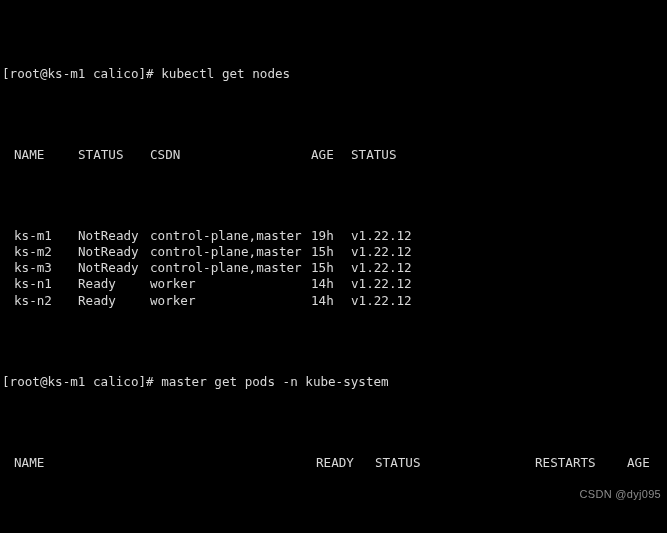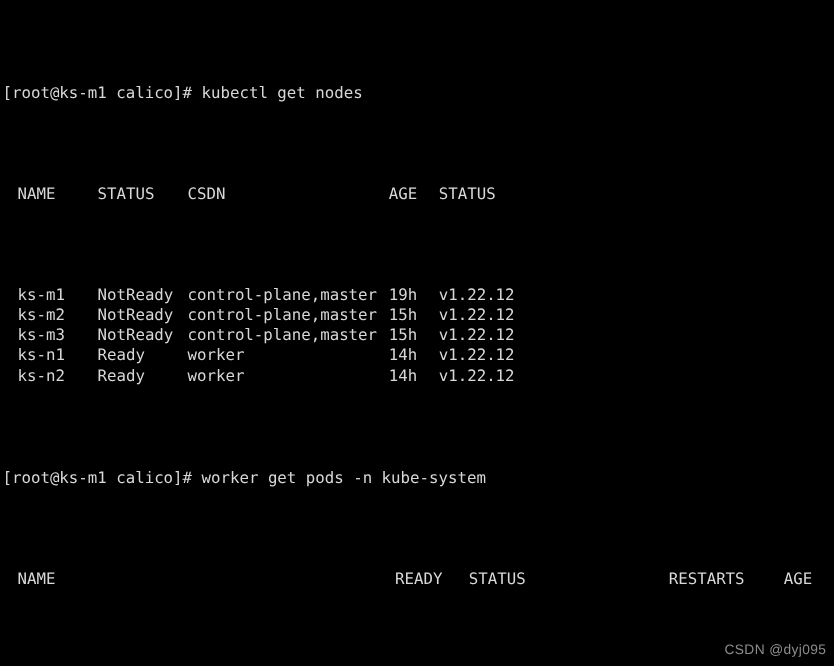--- a/index.html
+++ b/index.html
@@ -62,21 +62,20 @@
   .p-age      { left: 613px; }
   #watermark {
     position: absolute;
     right: 6px;
     top: 488px;
     color: #8c8c8c;
     font-family: "Liberation Sans", "DejaVu Sans", sans-serif;
     font-size: 11px;
     letter-spacing: 0.3px;
     white-space: pre;
-    margin-top: 26px;
   }
 </style>
 </head>
 <body>
 
 <div id="terminal">
 
   
   <div class="line"><span>[root@ks-m1 calico]# </span><span>kubectl get nodes</span></div>
 
@@ -86,21 +85,21 @@
     <span class="cell n-status">STATUS</span>
     <span class="cell n-roles">CSDN</span>
     <span class="cell n-age">AGE</span>
     <span class="cell n-version">STATUS</span>
   </div>
 
   
   <div id="nodes-rows"><div class="row"><span class="cell n-name">ks-m1</span><span class="cell n-status">NotReady</span><span class="cell n-roles">control-plane,master</span><span class="cell n-age">19h</span><span class="cell n-version">v1.22.12</span></div><div class="row"><span class="cell n-name">ks-m2</span><span class="cell n-status">NotReady</span><span class="cell n-roles">control-plane,master</span><span class="cell n-age">15h</span><span class="cell n-version">v1.22.12</span></div><div class="row"><span class="cell n-name">ks-m3</span><span class="cell n-status">NotReady</span><span class="cell n-roles">control-plane,master</span><span class="cell n-age">15h</span><span class="cell n-version">v1.22.12</span></div><div class="row"><span class="cell n-name">ks-n1</span><span class="cell n-status">Ready</span><span class="cell n-roles">worker</span><span class="cell n-age">14h</span><span class="cell n-version">v1.22.12</span></div><div class="row"><span class="cell n-name">ks-n2</span><span class="cell n-status">Ready</span><span class="cell n-roles">worker</span><span class="cell n-age">14h</span><span class="cell n-version">v1.22.12</span></div></div>
 
   
-  <div class="line"><span>[root@ks-m1 calico]# </span><span>worker get pods -n kube-system</span></div>
+  <div class="line"><span>[root@ks-m1 calico]# </span><span>master get pods -n kube-system</span></div>
 
   
   <div class="row">
     <span class="cell p-name">NAME</span>
     <span class="cell p-ready">READY</span>
     <span class="cell p-status">STATUS</span>
     <span class="cell p-restarts">RESTARTS</span>
     <span class="cell p-age">AGE</span>
   </div>
 

